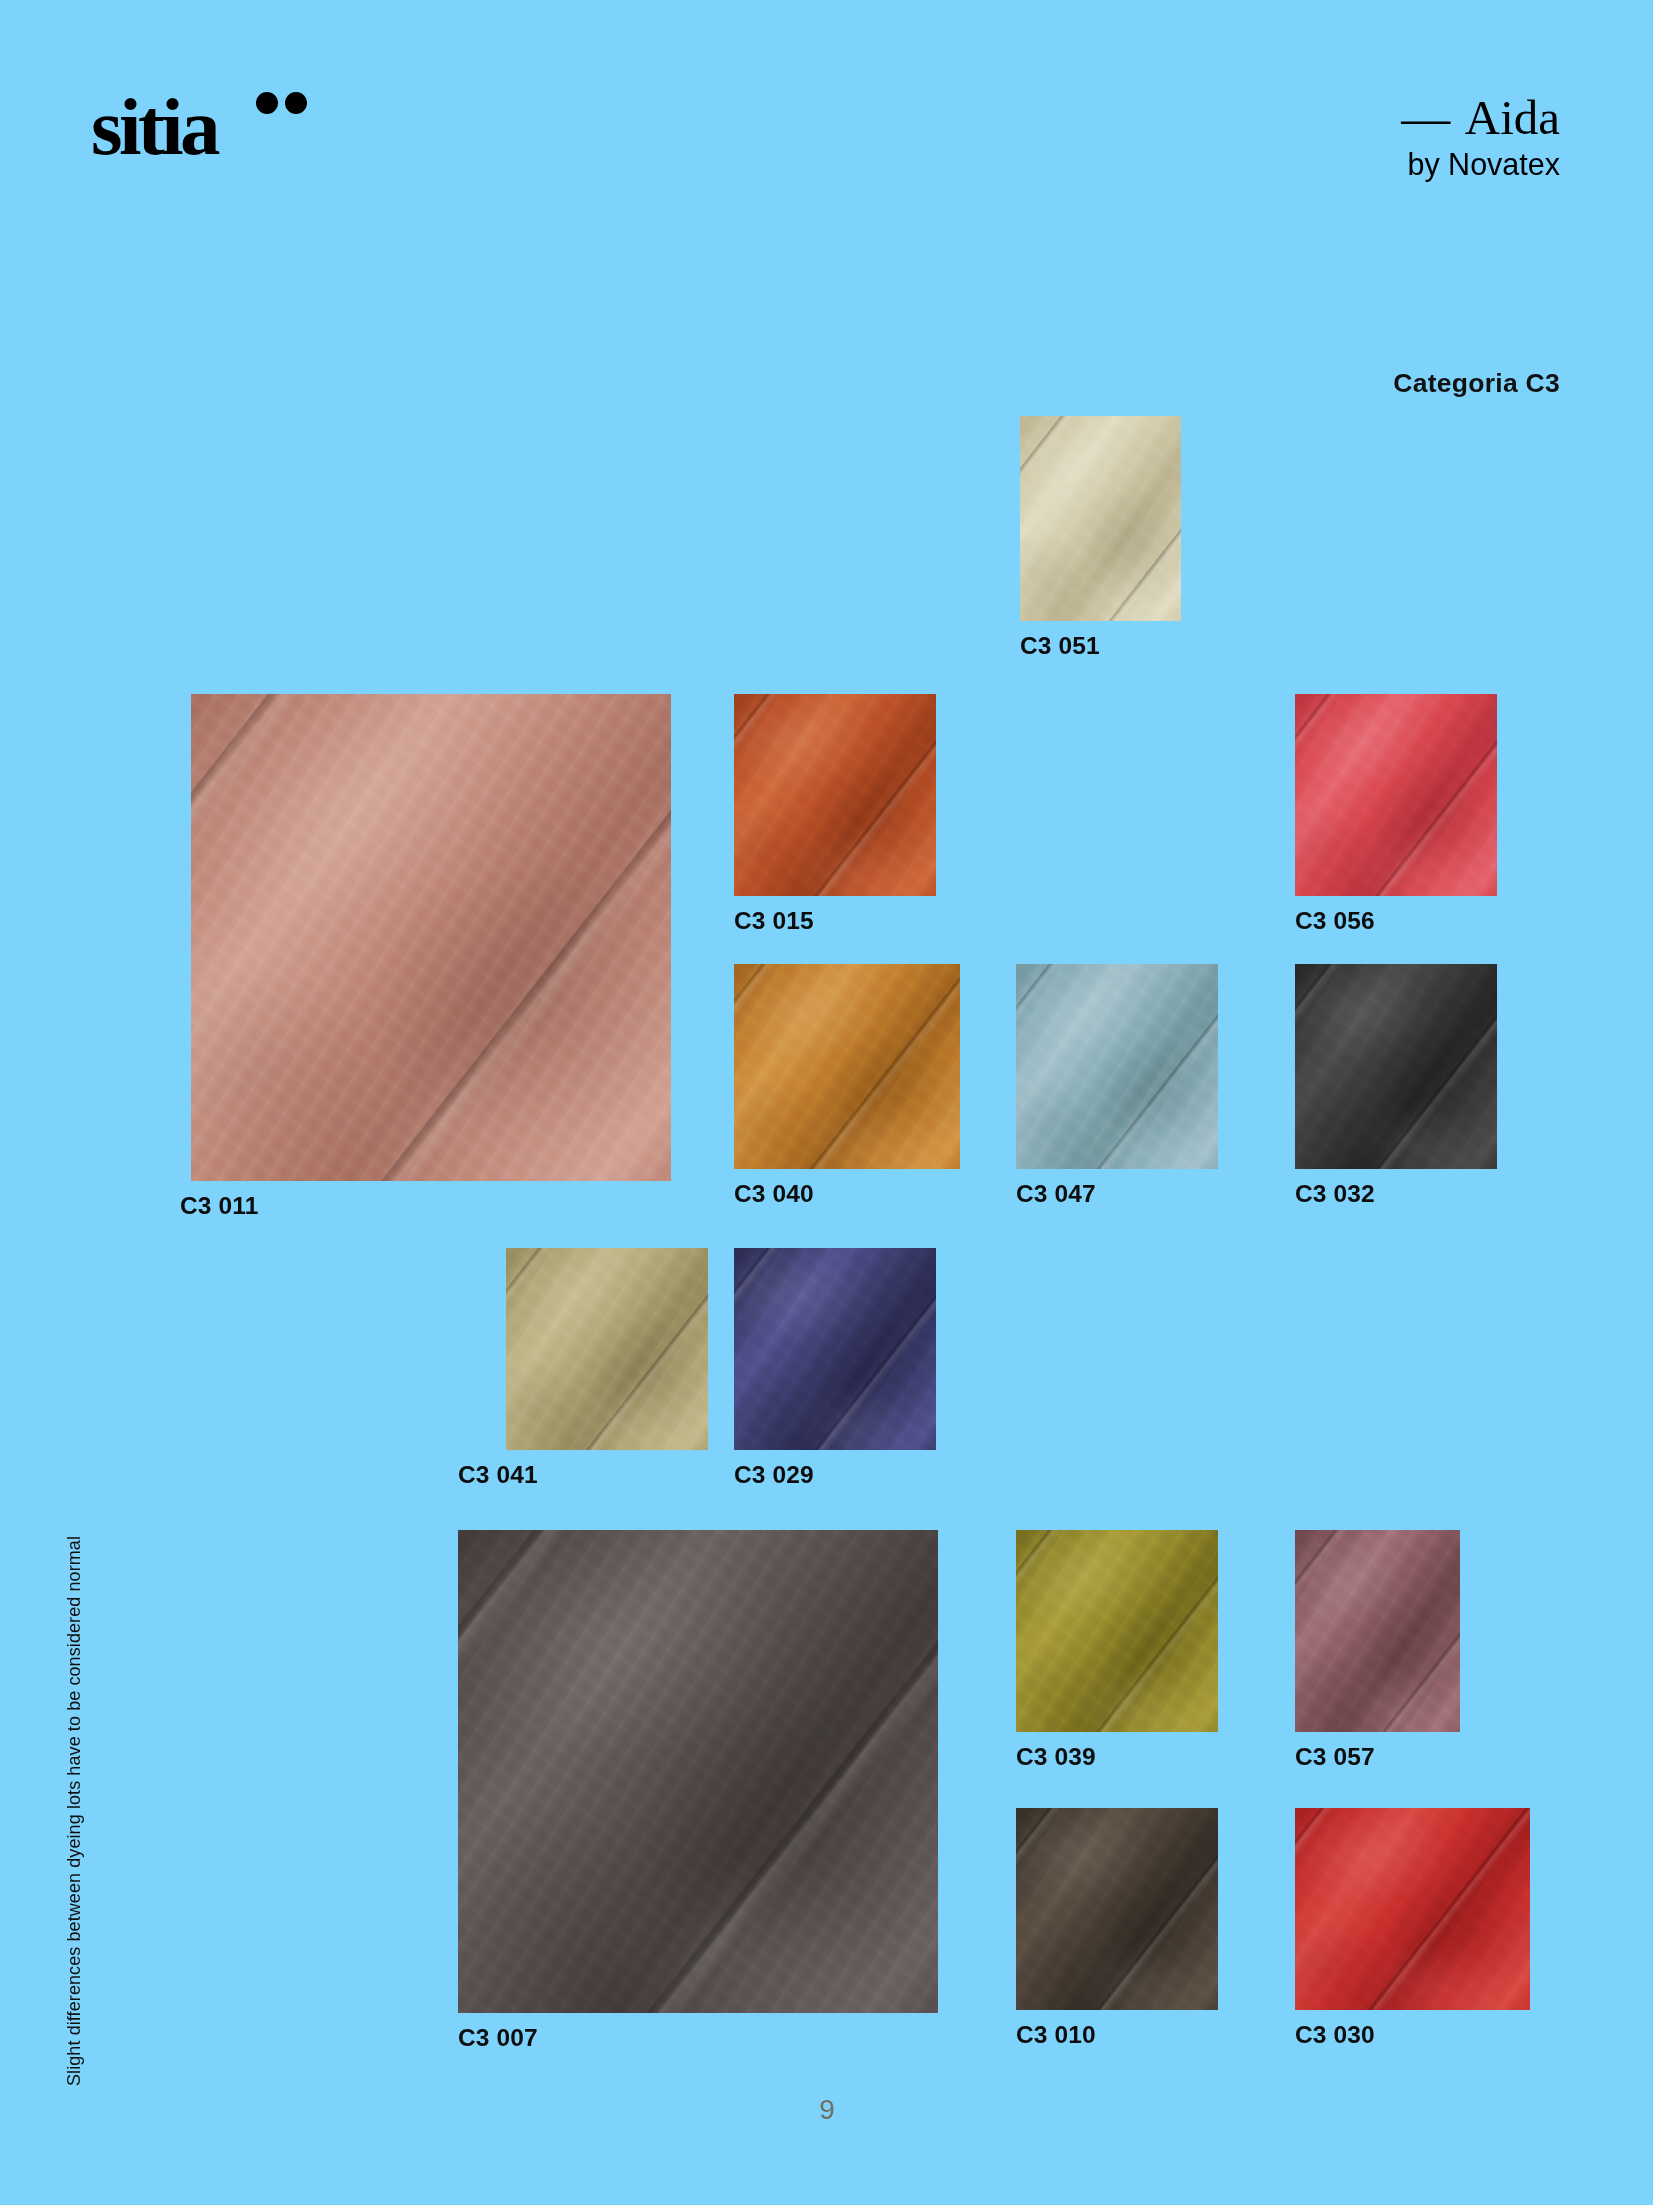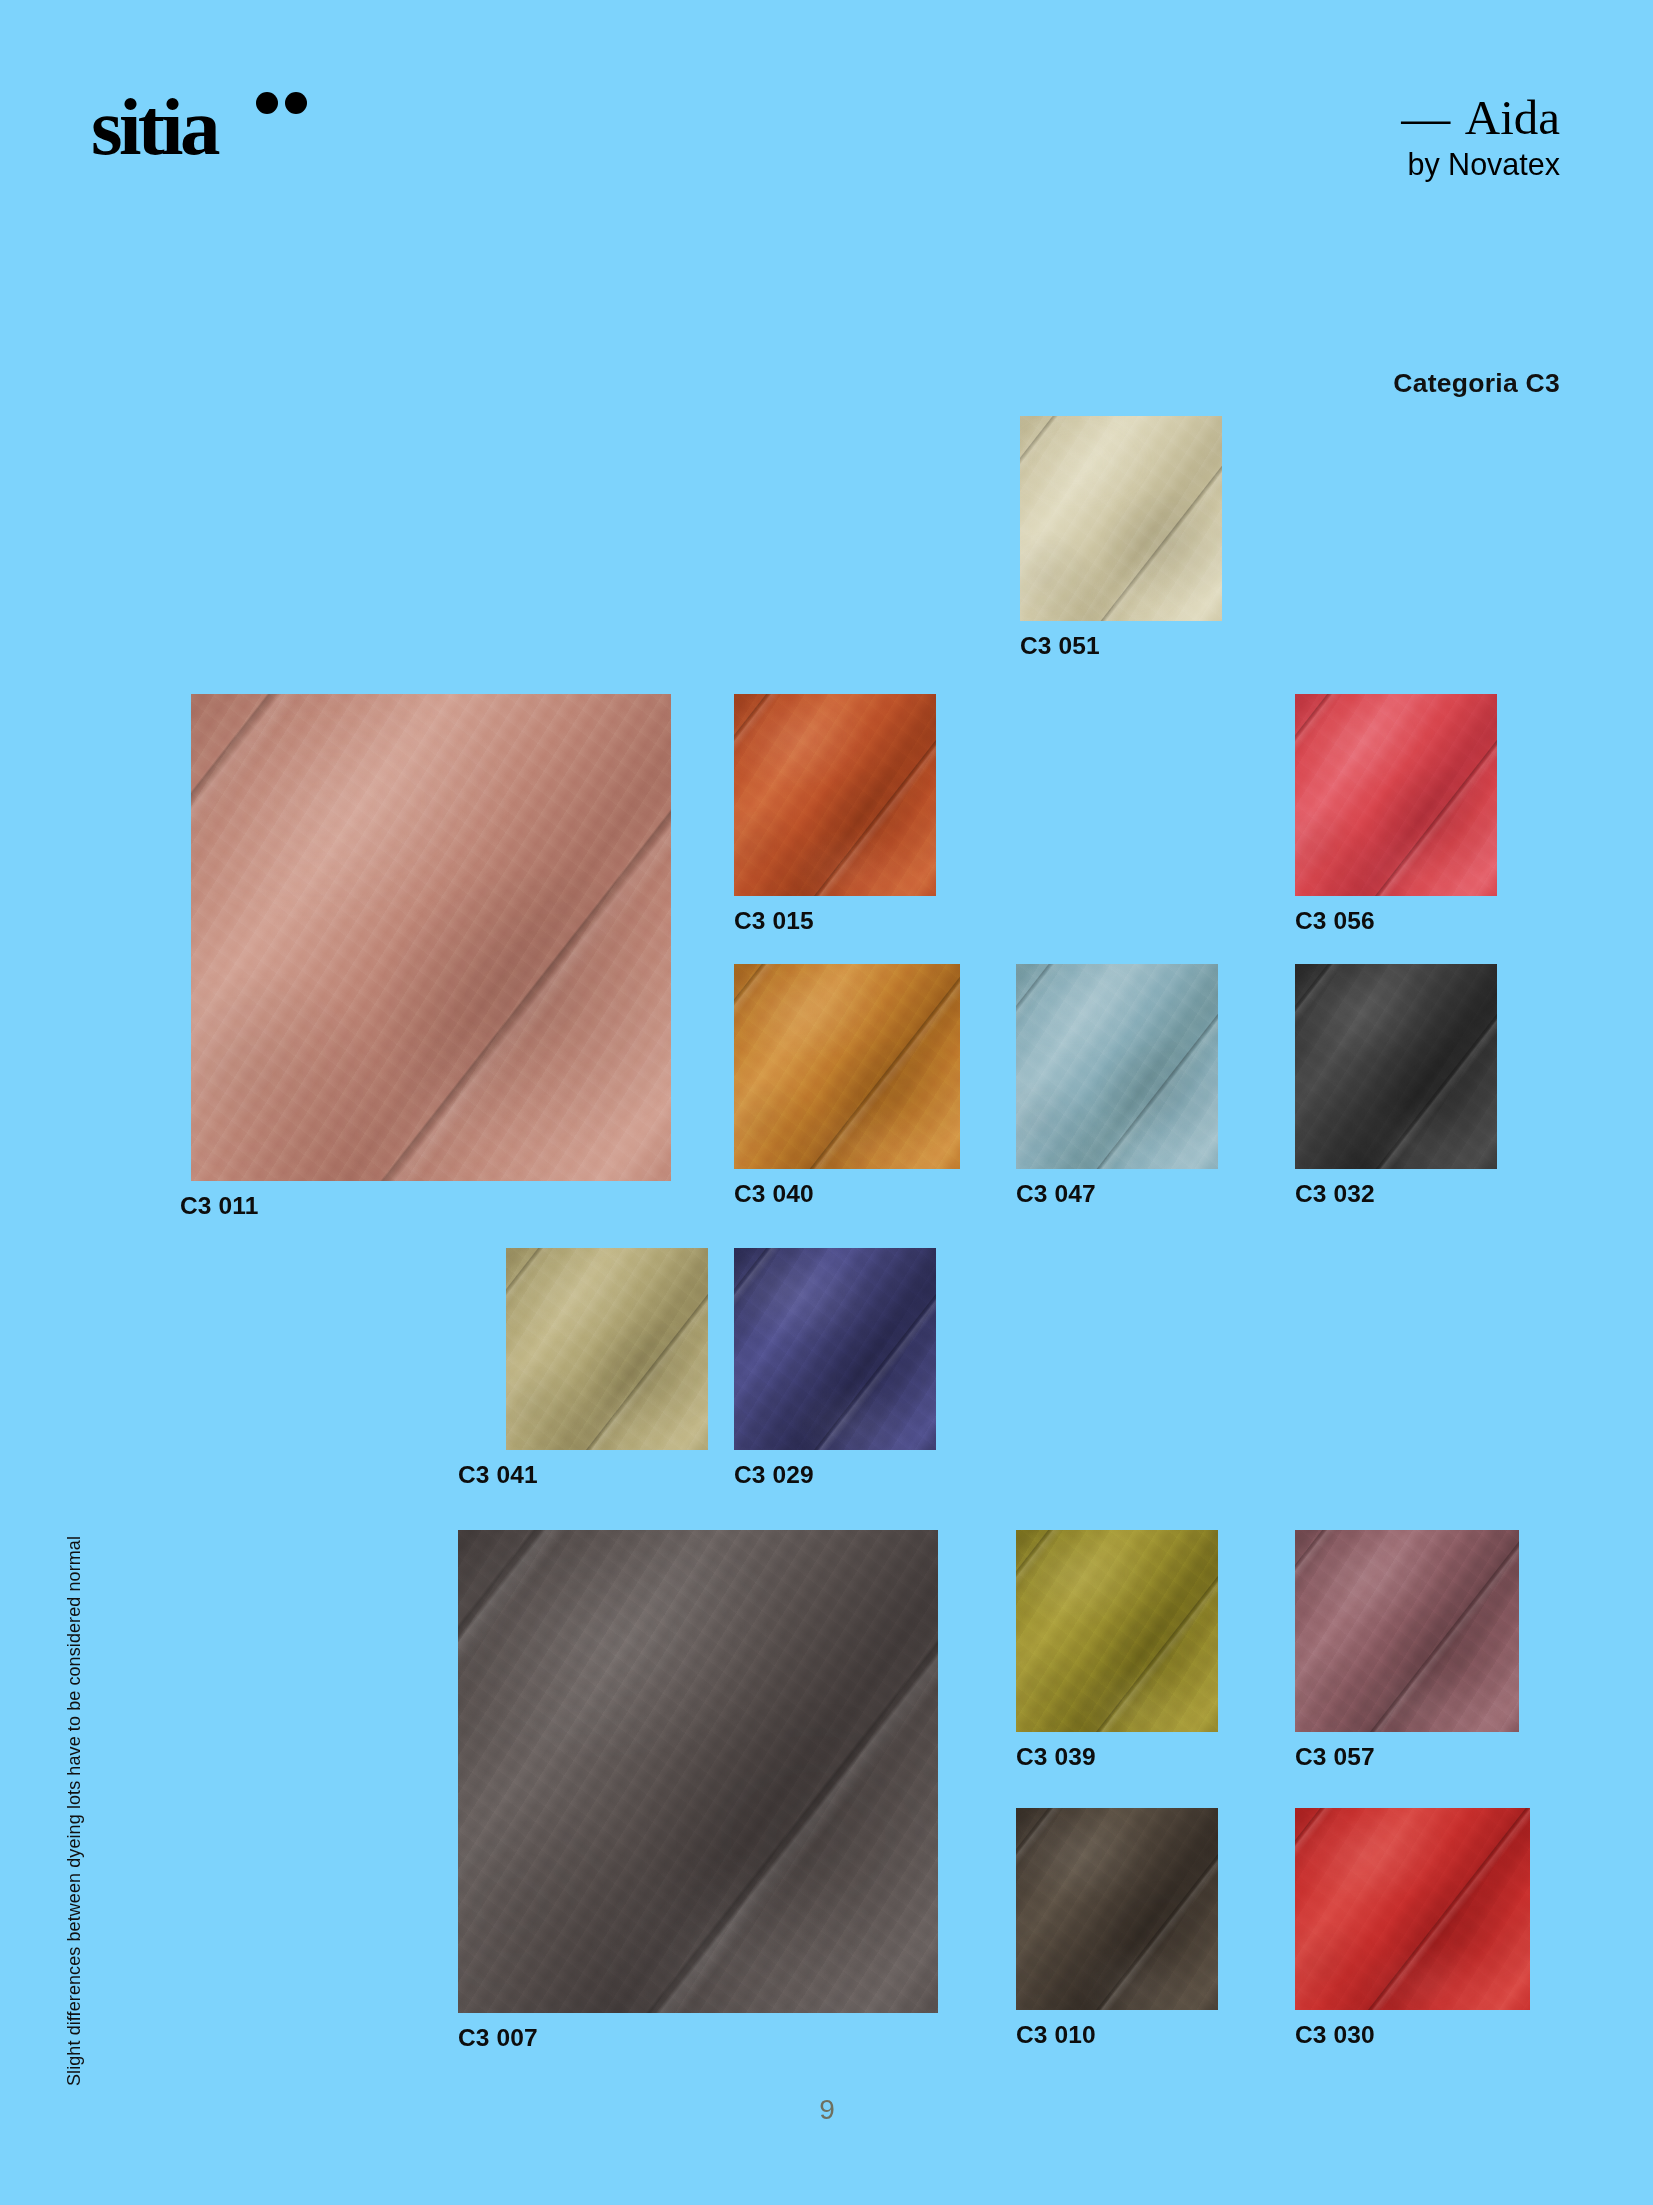--- a/index.html
+++ b/index.html
@@ -201,21 +201,21 @@
   <div class="brand-block">
     <div class="brand-title">
       <span class="brand-dash">—</span><span>Aida</span>
     </div>
     <div class="brand-sub">by Novatex</div>
   </div>
 
   <div class="category">Categoria C3</div>
 
   <div id="swatch-layer">
-      <div class="swatch" style="left: 1020px; top: 416px; width: 202px; height: 205px; text-decoration: underline;">
+      <div class="swatch" style="left: 1020px; top: 416px; width: 161px; height: 205px; text-decoration: underline;">
         <div class="chip">
           <div class="base" style="background: linear-gradient(128deg, rgb(189, 181, 146) 0%, rgb(210, 203, 171) 16%, rgb(226, 221, 195) 30%, rgb(210, 203, 171) 46%, rgb(189, 181, 146) 62%, rgb(210, 203, 171) 76%, rgb(226, 221, 195) 92%, rgb(210, 203, 171) 100%);"></div>
           <div class="creases" style="background: repeating-linear-gradient(128deg, rgba(0, 0, 0, 0) 0px, rgba(0, 0, 0, 0) 82px, rgba(0, 0, 0, 0.22) 83px, rgba(0, 0, 0, 0.1) 85px, rgba(255, 255, 255, 0.13) 87px, rgba(0, 0, 0, 0) 95px, rgba(0, 0, 0, 0) 164px);"></div>
           <div class="blotch"></div>
           <div class="nap"></div>
         </div>
         <div class="swatch-label">C3 051</div>
       </div>
       <div class="swatch" style="left: 180px; top: 694px; width: 480px; height: 487px; padding-left: 11px;">
         <div class="chip">
@@ -300,21 +300,21 @@
       </div>
       <div class="swatch" style="left: 1016px; top: 1530px; width: 202px; height: 202px;">
         <div class="chip">
           <div class="base" style="background: linear-gradient(128deg, rgb(118, 109, 29) 0%, rgb(149, 138, 44) 16%, rgb(171, 159, 60) 30%, rgb(149, 138, 44) 46%, rgb(118, 109, 29) 62%, rgb(149, 138, 44) 76%, rgb(171, 159, 60) 92%, rgb(149, 138, 44) 100%);"></div>
           <div class="creases" style="background: repeating-linear-gradient(128deg, rgba(0, 0, 0, 0) 0px, rgba(0, 0, 0, 0) 81px, rgba(0, 0, 0, 0.22) 82px, rgba(0, 0, 0, 0.1) 84px, rgba(255, 255, 255, 0.13) 86px, rgba(0, 0, 0, 0) 93px, rgba(0, 0, 0, 0) 162px);"></div>
           <div class="blotch"></div>
           <div class="nap"></div>
         </div>
         <div class="swatch-label">C3 039</div>
       </div>
-      <div class="swatch" style="left: 1295px; top: 1530px; width: 224px; height: 202px;">
+      <div class="swatch" style="left: 1295px; top: 1530px; width: 165px; height: 202px;">
         <div class="chip">
           <div class="base" style="background: linear-gradient(128deg, rgb(109, 70, 76) 0%, rgb(138, 91, 98) 16%, rgb(162, 115, 122) 30%, rgb(138, 91, 98) 46%, rgb(109, 70, 76) 62%, rgb(138, 91, 98) 76%, rgb(162, 115, 122) 92%, rgb(138, 91, 98) 100%);"></div>
           <div class="creases" style="background: repeating-linear-gradient(128deg, rgba(0, 0, 0, 0) 0px, rgba(0, 0, 0, 0) 81px, rgba(0, 0, 0, 0.22) 82px, rgba(0, 0, 0, 0.1) 84px, rgba(255, 255, 255, 0.13) 86px, rgba(0, 0, 0, 0) 93px, rgba(0, 0, 0, 0) 162px);"></div>
           <div class="blotch"></div>
           <div class="nap"></div>
         </div>
         <div class="swatch-label">C3 057</div>
       </div>
       <div class="swatch" style="left: 1016px; top: 1808px; width: 202px; height: 202px;">
         <div class="chip">

